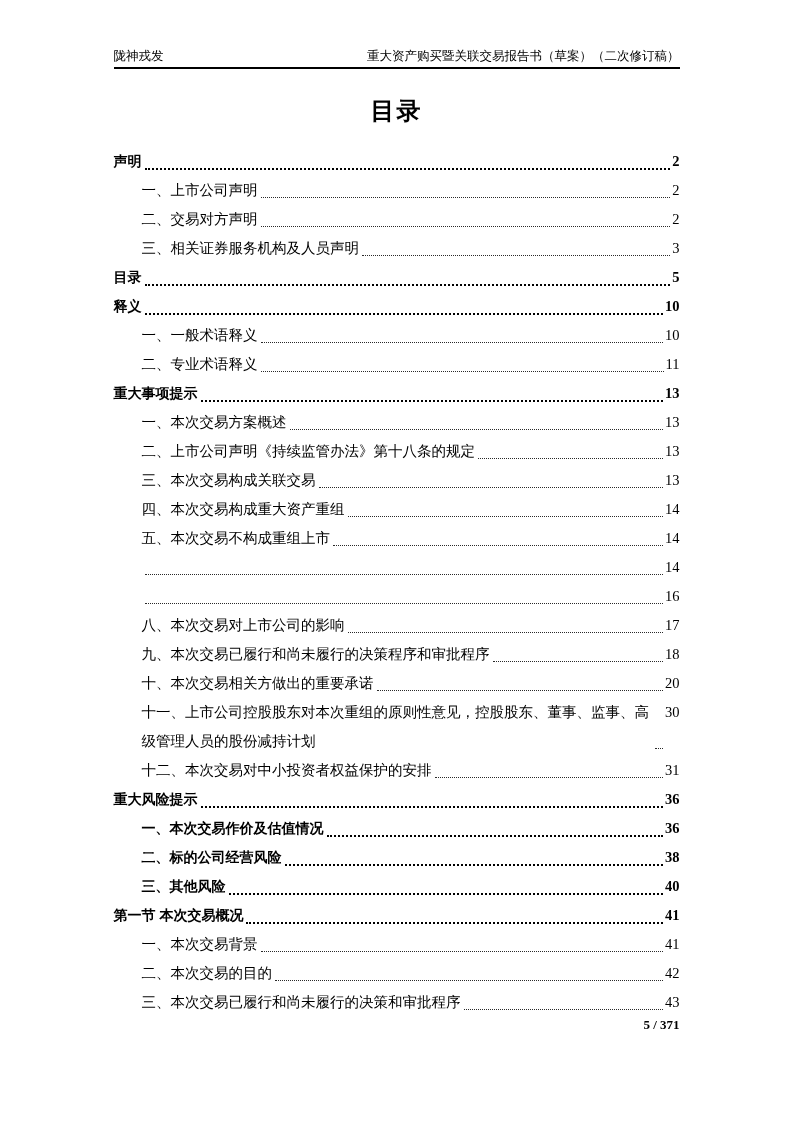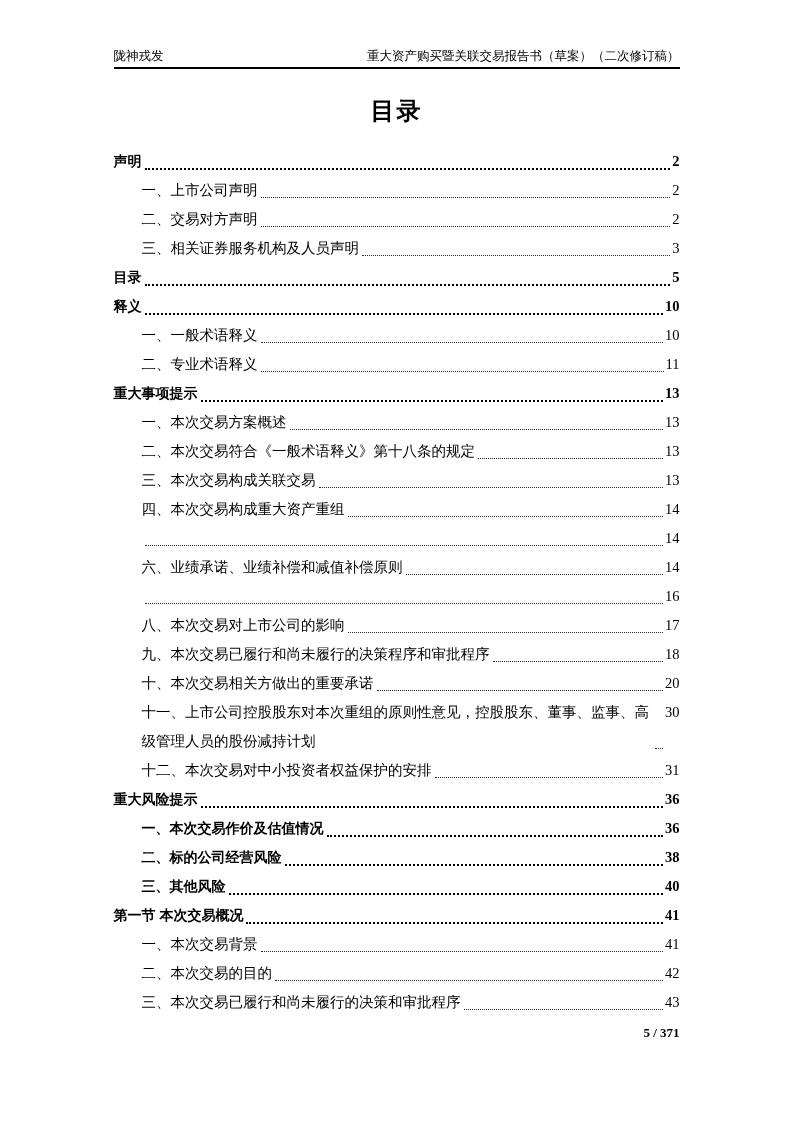--- a/index.html
+++ b/index.html
@@ -54,21 +54,20 @@
     flex: 1 1 8px;
     min-width: 8px;
     align-self: flex-end;
     border-bottom: 1.6px dotted #2a2a2a;
     margin: 0 2px 7px 3px;
     height: 1px;
   }
   .toc-row.bold .toc-leader { border-bottom: 2.2px dotted #000; margin-bottom: 6px; }
   .toc-page { flex: 0 0 auto; }
   .doc-footer {
-    margin-top: 8px;
     text-align: right;
     font-size: 13px;
     font-weight: bold;
   }
 </style>
 </head>
 <body>
 
 <div class="page">
   <div class="content">
@@ -125,40 +124,40 @@
     <span class="toc-label">重大事项提示</span>
     <span class="toc-leader"></span>
     <span class="toc-page">13</span>
   </div>
         <div class="toc-row level-2">
     <span class="toc-label">一、本次交易方案概述</span>
     <span class="toc-leader"></span>
     <span class="toc-page">13</span>
   </div>
         <div class="toc-row level-2">
-    <span class="toc-label">二、本次交易符合《一般术语释义》第十八条的规定</span>
+    <span class="toc-label">二、上市公司声明《持续监管办法》第十八条的规定</span>
     <span class="toc-leader"></span>
     <span class="toc-page">13</span>
   </div>
         <div class="toc-row level-2">
     <span class="toc-label">三、本次交易构成关联交易</span>
     <span class="toc-leader"></span>
     <span class="toc-page">13</span>
   </div>
         <div class="toc-row level-2">
     <span class="toc-label">四、本次交易构成重大资产重组</span>
     <span class="toc-leader"></span>
     <span class="toc-page">14</span>
   </div>
         <div class="toc-row level-2">
+    <span class="toc-label">五、本次交易不构成重组上市</span>
     <span class="toc-leader"></span>
     <span class="toc-page">14</span>
   </div>
         <div class="toc-row level-2">
-    <span class="toc-label">六、业绩承诺、业绩补偿和减值补偿原则</span>
     <span class="toc-leader"></span>
     <span class="toc-page">14</span>
   </div>
         <div class="toc-row level-2">
     <span class="toc-leader"></span>
     <span class="toc-page">16</span>
   </div>
         <div class="toc-row level-2">
     <span class="toc-label">八、本次交易对上市公司的影响</span>
     <span class="toc-leader"></span>

